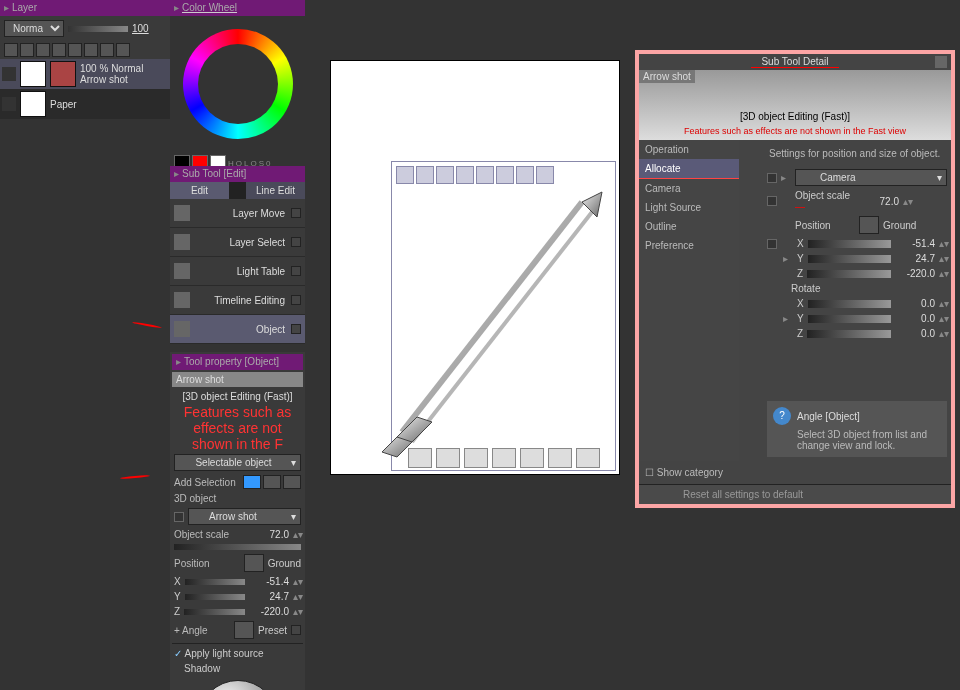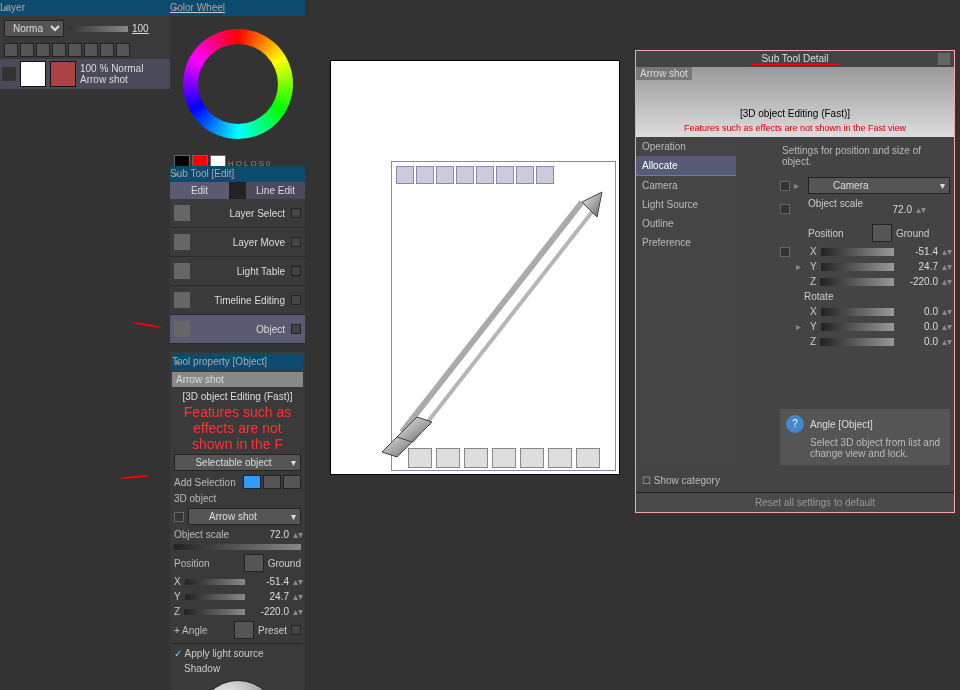--- a/index.html
+++ b/index.html
@@ -1,20 +1,20 @@
 <!DOCTYPE html>
 <html><head>
 <meta charset="utf-8">
 <style>
 * { box-sizing: border-box; margin: 0; padding: 0; font-family: Tahoma, Arial, sans-serif; font-size: 10px; }
 body { background: #333; color: #ccc; width: 960px; height: 690px; overflow: hidden; position: relative; }
 
 
 .layer-panel { position: absolute; left: 0; top: 0; width: 170px; }
-.panel-header { background: #0c4a6e; height: 16px; line-height: 16px; padding-left: 0; position: relative; color: #aaa; }
+.panel-header { background: #701a75; height: 16px; line-height: 16px; padding-left: 12px; position: relative; color: #aaa; }
 .panel-header::before { content: "▸"; position: absolute; left: 4px; color: #888; }
 .layer-controls { background: #3a3a3a; padding: 4px; display: flex; align-items: center; gap: 4px; flex-wrap: wrap; }
 .blend-select { background: #555; color: #ddd; border: 1px solid #222; padding: 1px 4px; width: 60px; }
 .opacity-slider { width: 60px; height: 6px; background: linear-gradient(to right, #333, #888); }
 .opacity-val { color: #ddd; text-decoration: underline; }
 .layer-btn-row { display: flex; gap: 2px; padding: 2px 4px; background: #3a3a3a; }
 .mini-btn { width: 14px; height: 14px; background: #555; border: 1px solid #222; }
 .layer-list { background: #2a2a2a; }
 .layer-item { display: flex; align-items: center; padding: 2px; gap: 4px; }
 .layer-item.selected { background: #4a4a5a; }
@@ -71,49 +71,49 @@
 
 .canvas-area { position: absolute; left: 330px; top: 60px; width: 290px; height: 415px; background: #fff; border: 1px solid #000; }
 .canvas-inner { position: absolute; left: 60px; top: 100px; width: 225px; height: 310px; border: 1px solid #88a; }
 .toolbar-3d { position: absolute; top: 4px; left: 4px; display: flex; gap: 2px; }
 .toolbar-3d div { width: 18px; height: 18px; background: #ccd; border: 1px solid #88a; }
 .arrow-svg { position: absolute; top: 20px; left: -50px; width: 280px; height: 280px; }
 .bottom-toolbar { position: absolute; bottom: 2px; left: 50%; transform: translateX(-50%); display: flex; gap: 4px; }
 .bottom-toolbar div { width: 24px; height: 20px; background: #ddd; border: 1px solid #888; }
 
 
-.detail-panel { position: absolute; left: 635px; top: 50px; width: 320px; background: #444; border: 1px solid #fca5a5; }
+.detail-panel { position: absolute; left: 635px; top: 50px; width: 320px; background: #444; border: 4px solid #fca5a5; }
 .detail-title { text-align: center; background: #444; padding: 2px; color: #ddd; position: relative; }
 .red-underline { border-bottom: 1px solid #f00; display: inline-block; padding: 0 10px; }
 .detail-close { position: absolute; right: 4px; top: 2px; width: 12px; height: 12px; background: #666; }
 .detail-banner { background: linear-gradient(to bottom, #999, #ddd); height: 70px; position: relative; }
 .banner-tag { position: absolute; top: 0; left: 0; background: #777; color: #ddd; padding: 1px 4px; }
 .banner-title { position: absolute; bottom: 18px; width: 100%; text-align: center; color: #000; font-size: 10px; }
 .banner-warn { position: absolute; bottom: 4px; width: 100%; text-align: center; color: #d00; font-size: 9px; }
-.detail-body { display: flex; gap: 16px; }
+.detail-body { display: flex; }
 .detail-nav { width: 100px; background: #454545; }
 .nav-item { padding: 4px 6px; color: #bbb; }
 .nav-item.selected { background: #5a5a78; color: #fff; border-bottom: 1px solid #f44; }
 .detail-content { flex: 1; padding: 4px; background: #444; margin-left: 24px; }
 .content-desc { color: #bbb; padding: 4px 2px 8px; }
 .field-row { display: flex; align-items: center; gap: 4px; padding: 2px 0; }
 .eye-dot { width: 10px; height: 10px; background: #333; border: 1px solid #666; }
 .chev { width: 10px; color: #888; }
 .field-label { color: #ccc; width: 60px; }
 .field-slider { flex: 1; height: 8px; background: linear-gradient(to right, #222, #999); }
 .field-val { width: 40px; text-align: right; color: #ddd; }
 .spinner { width: 8px; color: #888; }
 .group-label { color: #ccc; padding: 2px 0; margin-left: 24px; }
 .about-box { background: #555; padding: 6px; margin-top: 60px; }
 .about-title { color: #ddd; display: flex; gap: 6px; align-items: center; }
 .about-icon { width: 18px; height: 18px; border-radius: 50%; background: #48c; color: #fff; text-align: center; line-height: 18px; }
 .about-desc { color: #bbb; padding: 4px 0 0 24px; }
 .show-cat { padding: 6px; color: #bbb; }
 .detail-footer { display: flex; background: #4a4a4a; border-top: 1px solid #222; }
-.footer-btn { flex: 1; text-align: center; padding: 4px; color: #999; margin-left: 40px; }
+.footer-btn { flex: 1; padding: 4px; color: #999; margin-left: 40px; }
 
 .red-arrow { position: absolute; width: 30px; height: 2px; background: #f00; border-radius: 50%; }
 .red-arrow.r1 { left: 132px; top: 324px; transform: rotate(10deg); }
 .red-arrow.r2 { left: 120px; top: 476px; transform: rotate(-5deg); }
 .red-mark { color: #f00; }
 </style>
 </head>
 <body>
 
 <div class="layer-panel">
@@ -134,20 +134,27 @@
     <div class="mini-btn"></div>
   </div>
   <div class="layer-list">
     <div class="layer-item selected">
       <div class="eye-cell"></div>
       <div class="layer-thumb arrow"></div>
       <div class="layer-thumb" style="background:#a44"></div>
       <div class="layer-info">
         <div>100 % Normal</div>
         <div>Arrow shot</div>
+      </div>
+    </div>
+    <div class="layer-item">
+      <div class="eye-cell"></div>
+      <div class="layer-thumb paper"></div>
+      <div class="layer-info">
+        <div>Paper</div>
       </div>
     </div>
   </div>
 </div>
 
 <div class="color-panel">
   <div class="panel-header">Color Wheel</div>
   <div class="wheel-area">
     <div class="wheel">
         <div class="triangle"></div>
@@ -168,26 +175,26 @@
 
 <div class="subtool-panel">
   <div class="panel-header">Sub Tool [Edit]</div>
   <div class="tab-row">
     <div class="tab active">Edit</div>
     <div class="tab">Line Edit</div>
   </div>
   <div class="subtool-list">
     <div class="subtool-item">
         <div class="subtool-icon"></div>
-        <span class="subtool-label">Layer Select</span>
+        <span class="subtool-label">Layer Move</span>
         <div class="small-arrow-box"></div>
       </div>
     <div class="subtool-item">
         <div class="subtool-icon"></div>
-        <span class="subtool-label">Layer Move</span>
+        <span class="subtool-label">Layer Select</span>
         <div class="small-arrow-box"></div>
       </div>
     <div class="subtool-item">
         <div class="subtool-icon"></div>
         <span class="subtool-label">Light Table</span>
         <div class="small-arrow-box"></div>
       </div>
     <div class="subtool-item">
         <div class="subtool-icon"></div>
         <span class="subtool-label">Timeline Editing</span>

